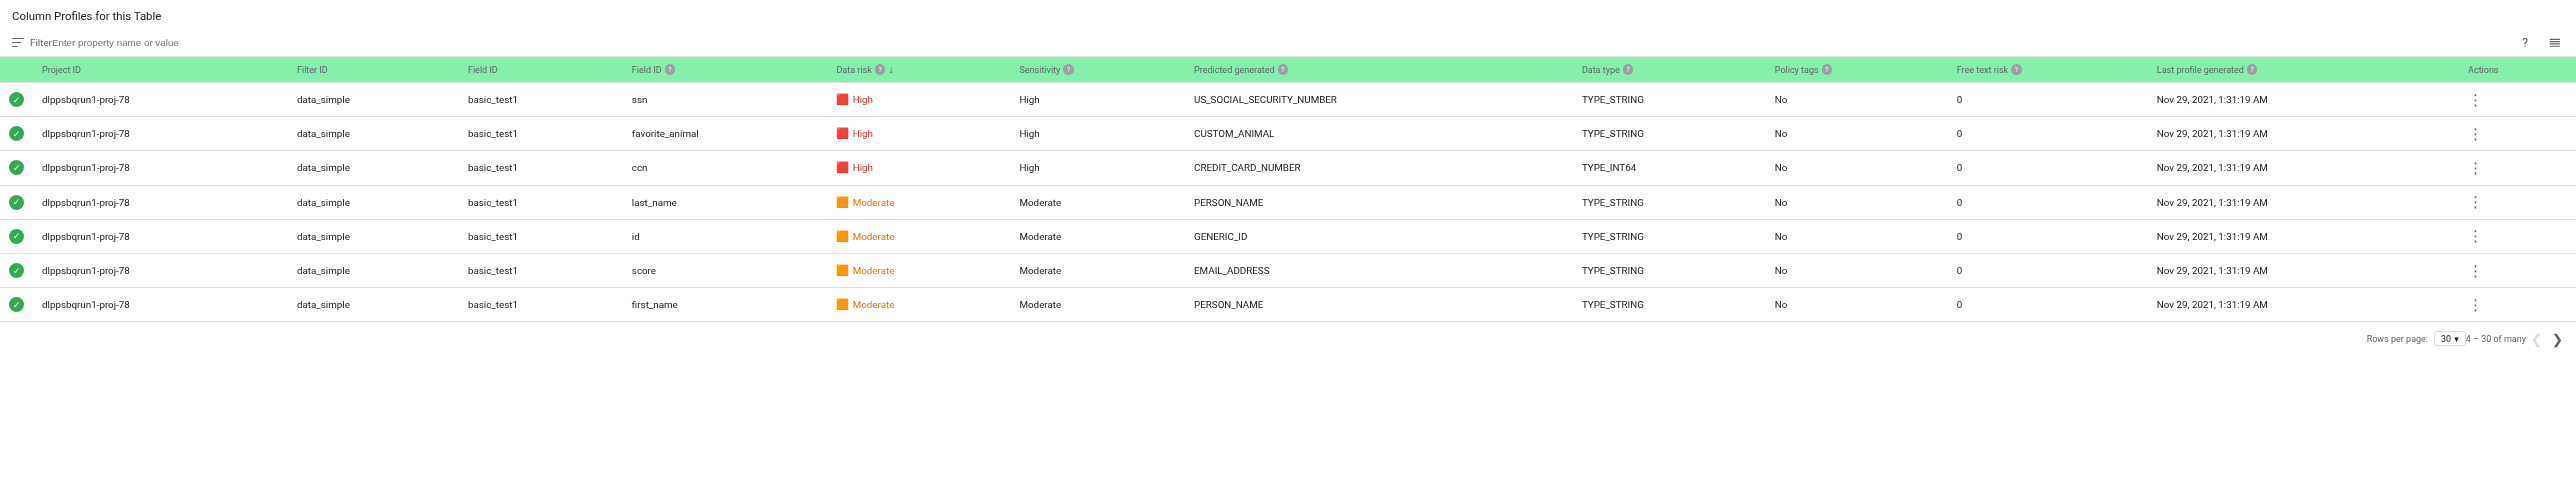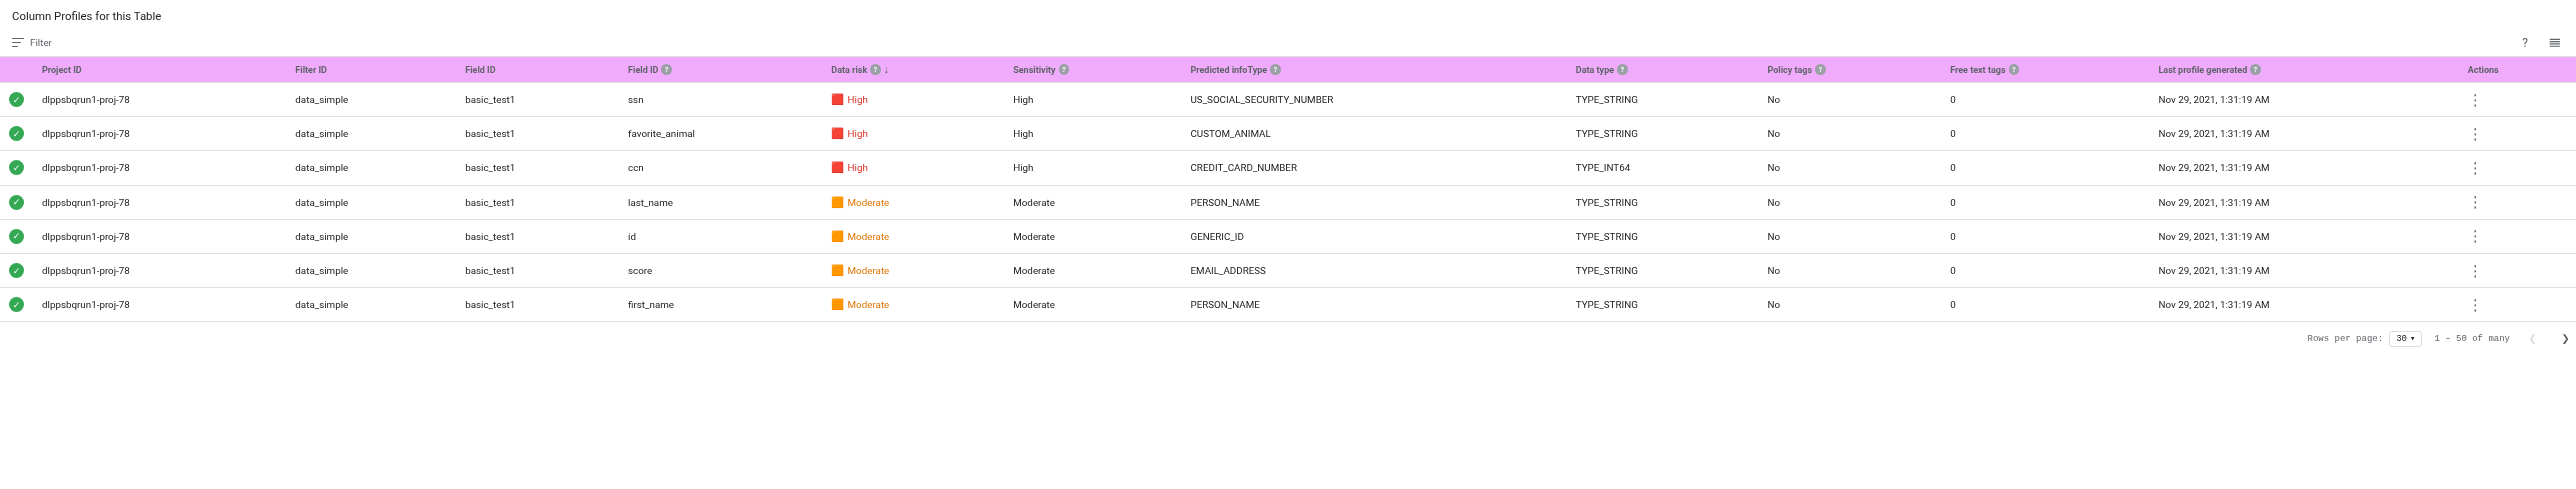--- a/index.html
+++ b/index.html
@@ -69,26 +69,26 @@
       justify-content: center;
       border-radius: 50%;
     }
     table {
       width: 100%;
       border-collapse: collapse;
     }
     thead th {
       padding: 6px 9px;
       text-align: left;
-      font-weight: 700;
+      font-weight: 400;
       font-size: 9px;
       color: #5f6368;
       border-bottom: 0.8px solid #e0e0e0;
       white-space: nowrap;
-      background: #f0abfc;
+      background: #86efac;
     }
     thead th .th-inner {
       display: flex;
       align-items: center;
       gap: 3px;
     }
     .help-icon {
       color: #9aa0a6;
       font-size: 10.6px;
       cursor: pointer;
@@ -138,25 +138,23 @@
     .actions-btn {
       cursor: pointer;
       color: #5f6368;
       font-size: 15px;
       letter-spacing: 0.8px;
     }
     .footer {
       display: flex;
       align-items: center;
       justify-content: flex-end;
-      padding: 6px 0;
-      gap: 12px;
+      padding: 6px 8px;
       font-size: 9px;
       color: #5f6368;
-      font-family: Liberation Mono, monospace;
     }
     .rows-per-page {
       display: flex;
       align-items: center;
       gap: 6px;
     }
     .rows-select {
       display: flex;
       align-items: center;
       gap: 3px;
@@ -194,20 +192,21 @@
 
 <div class="toolbar">
   <div class="filter-icon">
     <div class="filter-lines">
       <span></span>
       <span></span>
       <span></span>
     </div>
     <span style="margin-left:3px;">Filter</span>
   </div>
+  <input class="filter-input" type="text" placeholder="Enter property name or value" style="">
   <div class="toolbar-right">
     <div class="icon-btn">?</div>
     <div class="icon-btn">
       <svg width="13.6" height="13.6" viewBox="0 0 24 24" fill="#5f6368">
         <path d="M3 5h18v2H3zm0 4h18v2H3zm0 4h18v2H3zm0 4h18v2H3z"></path>
       </svg>
     </div>
   </div>
 </div>
 
@@ -244,39 +243,39 @@
         </div>
       </th>
       <th>
         <div class="th-inner">
           <span>Sensitivity</span>
           <span class="help-icon" style="background:#9aa0a6;color:white;border-radius:50%;width:10.6px;height:10.6px;font-size:6.8px;display:inline-flex;align-items:center;justify-content:center;">?</span>
         </div>
       </th>
       <th>
         <div class="th-inner">
-          <span>Predicted infoType</span>
+          <span>Predicted generated</span>
           <span class="help-icon" style="background:#9aa0a6;color:white;border-radius:50%;width:10.6px;height:10.6px;font-size:6.8px;display:inline-flex;align-items:center;justify-content:center;">?</span>
         </div>
       </th>
       <th>
         <div class="th-inner">
           <span>Data type</span>
           <span class="help-icon" style="background:#9aa0a6;color:white;border-radius:50%;width:10.6px;height:10.6px;font-size:6.8px;display:inline-flex;align-items:center;justify-content:center;">?</span>
         </div>
       </th>
       <th>
         <div class="th-inner">
           <span>Policy tags</span>
           <span class="help-icon" style="background:#9aa0a6;color:white;border-radius:50%;width:10.6px;height:10.6px;font-size:6.8px;display:inline-flex;align-items:center;justify-content:center;">?</span>
         </div>
       </th>
       <th>
         <div class="th-inner">
-          <span>Free text tags</span>
+          <span>Free text risk</span>
           <span class="help-icon" style="background:#9aa0a6;color:white;border-radius:50%;width:10.6px;height:10.6px;font-size:6.8px;display:inline-flex;align-items:center;justify-content:center;">?</span>
         </div>
       </th>
       <th>
         <div class="th-inner">
           <span>Last profile generated</span>
           <span class="help-icon" style="background:#9aa0a6;color:white;border-radius:50%;width:10.6px;height:10.6px;font-size:6.8px;display:inline-flex;align-items:center;justify-content:center;">?</span>
         </div>
       </th>
       <th>
@@ -431,17 +430,17 @@
 </table>
 
 <div class="footer">
   <div class="rows-per-page">
     <span>Rows per page:</span>
     <div class="rows-select">
       <span>30</span>
       <span>▾</span>
     </div>
   </div>
-  <span class="pagination-info">1 – 50 of many</span>
+  <span class="pagination-info">4 – 30 of many</span>
   <div class="nav-btn disabled">❮</div>
   <div class="nav-btn">❯</div>
 </div>
 
 
 </body></html>

